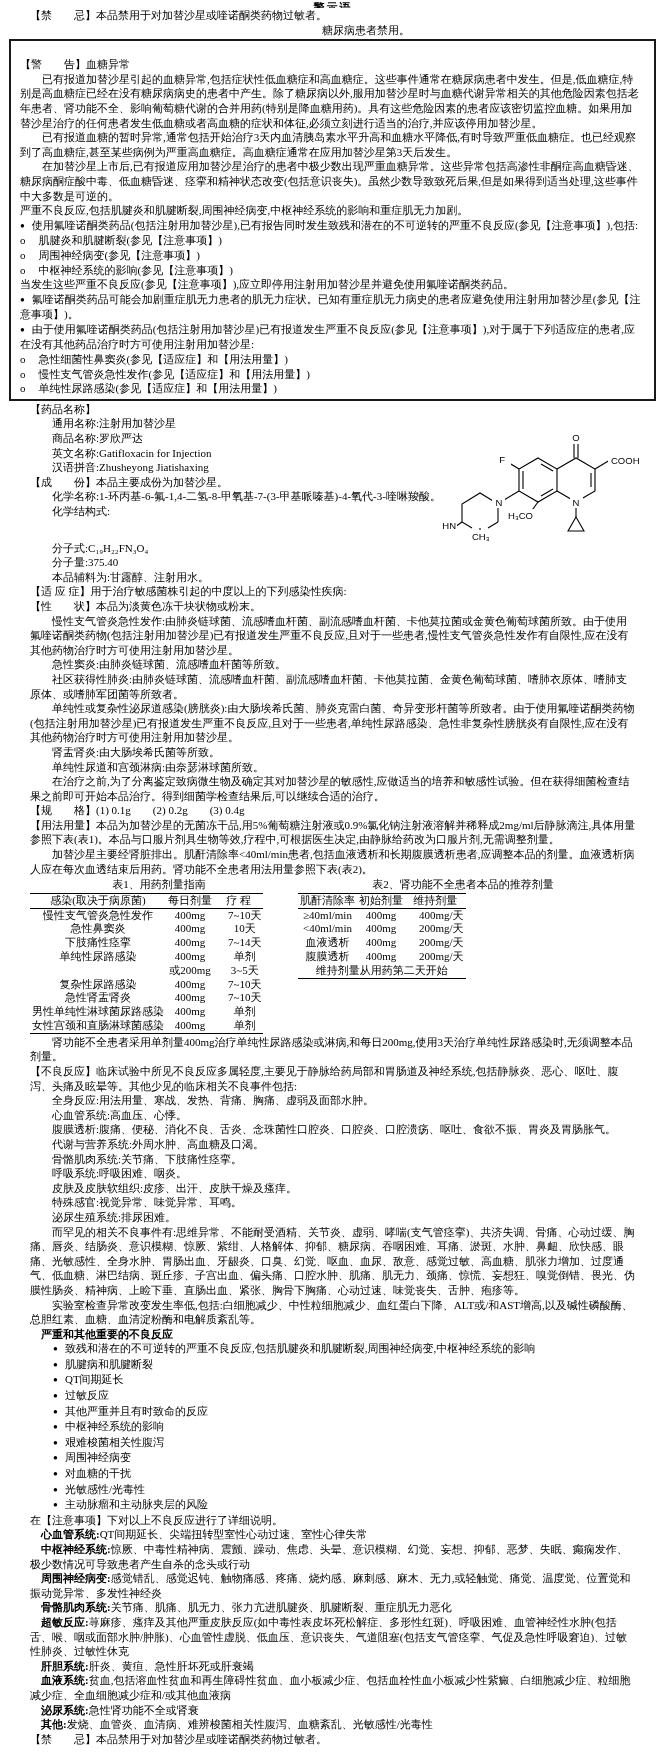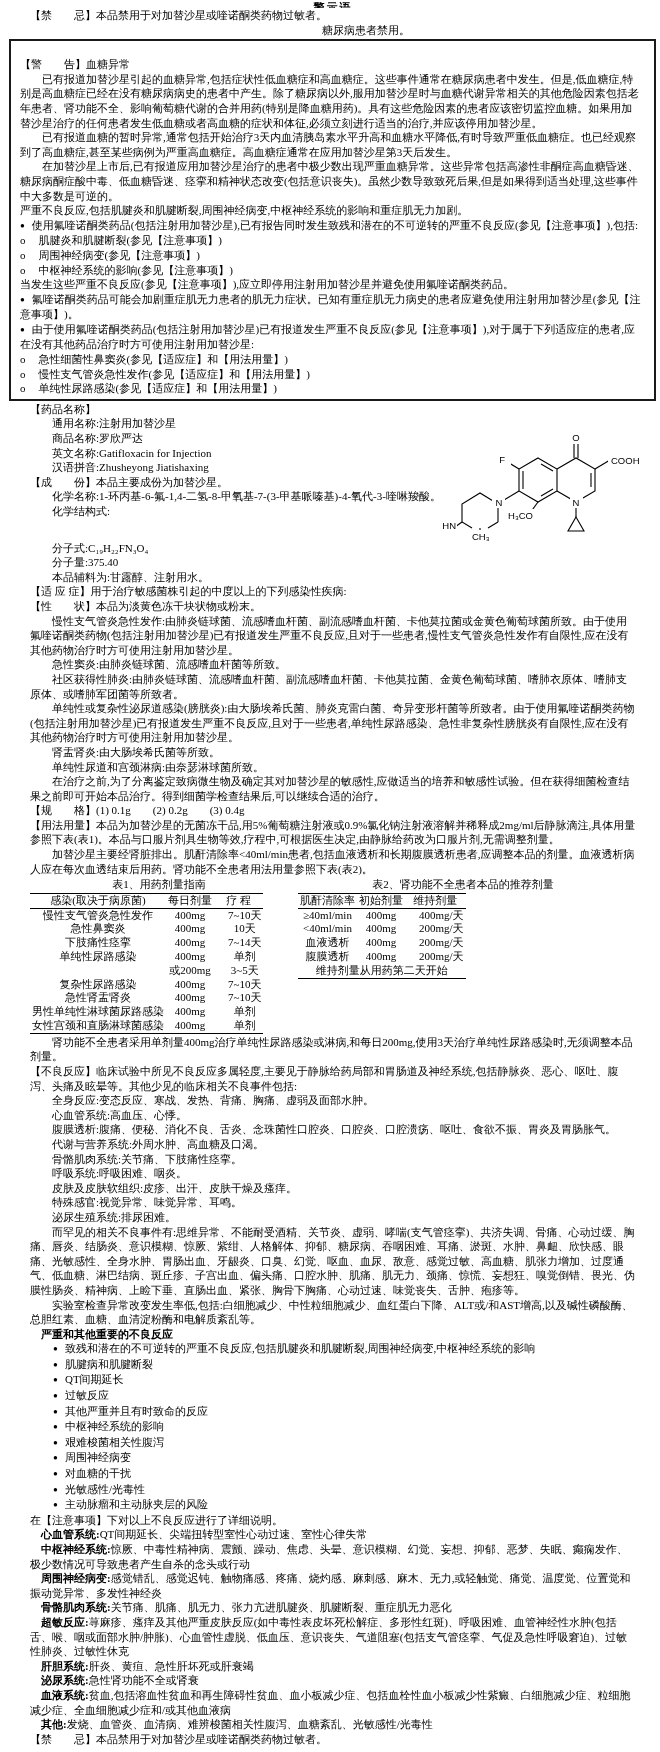--- a/index.html
+++ b/index.html
@@ -231,21 +231,21 @@
               </tr>
               <tr>
                 <td colspan="3">维持剂量从用药第二天开始</td>
               </tr>
             </tbody>
           </table>
         </div>
       </div>
       <div class="blk p"><span>肾功能不全患者采用单剂量400mg治疗单纯性尿路感染或淋病,和每日200mg,使用3天治疗单纯性尿路感染时,无须调整本品剂量。</span></div>
       <div class="blk flush"><span>【不良反应】临床试验中所见不良反应多属轻度,主要见于静脉给药局部和胃肠道及神经系统,包括静脉炎、恶心、呕吐、腹泻、头痛及眩晕等。其他少见的临床相关不良事件包括:</span></div>
-      <div class="blk p"><span>全身反应:变态反应、寒战、发热、背痛、胸痛、虚弱及面部水肿。</span></div>
+      <div class="blk p"><span>全身反应:用法用量、寒战、发热、背痛、胸痛、虚弱及面部水肿。</span></div>
       <div class="blk p"><span>心血管系统:高血压、心悸。</span></div>
       <div class="blk p"><span>腹膜透析:腹痛、便秘、消化不良、舌炎、念珠菌性口腔炎、口腔炎、口腔溃疡、呕吐、食欲不振、胃炎及胃肠胀气。</span></div>
       <div class="blk p"><span>代谢与营养系统:外周水肿、高血糖及口渴。</span></div>
       <div class="blk p"><span>骨骼肌肉系统:关节痛、下肢痛性痉挛。</span></div>
       <div class="blk p"><span>呼吸系统:呼吸困难、咽炎。</span></div>
       <div class="blk p"><span>皮肤及皮肤软组织:皮疹、出汗、皮肤干燥及瘙痒。</span></div>
       <div class="blk p"><span>特殊感官:视觉异常、味觉异常、耳鸣。</span></div>
       <div class="blk p"><span>泌尿生殖系统:排尿困难。</span></div>
       <div class="blk p"><span>而罕见的相关不良事件有:思维异常、不能耐受酒精、关节炎、虚弱、哮喘(支气管痉挛)、共济失调、骨痛、心动过缓、胸痛、唇炎、结肠炎、意识模糊、惊厥、紫绀、人格解体、抑郁、糖尿病、吞咽困难、耳痛、淤斑、水肿、鼻衄、欣快感、眼痛、光敏感性、全身水肿、胃肠出血、牙龈炎、口臭、幻觉、呕血、血尿、敌意、感觉过敏、高血糖、肌张力增加、过度通气、低血糖、淋巴结病、斑丘疹、子宫出血、偏头痛、口腔水肿、肌痛、肌无力、颈痛、惊慌、妄想狂、嗅觉倒错、畏光、伪膜性肠炎、精神病、上睑下垂、直肠出血、紧张、胸骨下胸痛、心动过速、味觉丧失、舌肿、疱疹等。</span></div>
       <div class="blk p"><span>实验室检查异常改变发生率低,包括:白细胞减少、中性粒细胞减少、血红蛋白下降、ALT或/和AST增高,以及碱性磷酸酶、总胆红素、血糖、血清淀粉酶和电解质紊乱等。</span></div>
@@ -261,19 +261,19 @@
       <div class="blk bulleti"><span class="pfx">●</span><span>对血糖的干扰</span></div>
       <div class="blk bulleti"><span class="pfx">●</span><span>光敏感性/光毒性</span></div>
       <div class="blk bulleti"><span class="pfx">●</span><span>主动脉瘤和主动脉夹层的风险</span></div>
       <div class="blk flush"><span>在【注意事项】下对以上不良反应进行了详细说明。</span></div>
       <div class="blk pb"><b>心血管系统:</b><span>QT间期延长、尖端扭转型室性心动过速、室性心律失常</span></div>
       <div class="blk pb"><b>中枢神经系统:</b><span>惊厥、中毒性精神病、震颤、躁动、焦虑、头晕、意识模糊、幻觉、妄想、抑郁、恶梦、失眠、癫痫发作、极少数情况可导致患者产生自杀的念头或行动</span></div>
       <div class="blk pb"><b>周围神经病变:</b><span>感觉错乱、感觉迟钝、触物痛感、疼痛、烧灼感、麻刺感、麻木、无力,或轻触觉、痛觉、温度觉、位置觉和振动觉异常、多发性神经炎</span></div>
       <div class="blk pb"><b>骨骼肌肉系统:</b><span>关节痛、肌痛、肌无力、张力亢进肌腱炎、肌腱断裂、重症肌无力恶化</span></div>
       <div class="blk pb"><b>超敏反应:</b><span>荨麻疹、瘙痒及其他严重皮肤反应(如中毒性表皮坏死松解症、多形性红斑)、呼吸困难、血管神经性水肿(包括舌、喉、咽或面部水肿/肿胀)、心血管性虚脱、低血压、意识丧失、气道阻塞(包括支气管痉挛、气促及急性呼吸窘迫)、过敏性肺炎、过敏性休克</span></div>
       <div class="blk pb"><b>肝胆系统:</b><span>肝炎、黄疸、急性肝坏死或肝衰竭</span></div>
+      <div class="blk pb"><b>血液系统:</b><span>贫血,包括溶血性贫血和再生障碍性贫血、血小板减少症、包括血栓性血小板减少性紫癜、白细胞减少症、粒细胞减少症、全血细胞减少症和/或其他血液病</span></div>
       <div class="blk pb"><b>泌尿系统:</b><span>急性肾功能不全或肾衰</span></div>
-      <div class="blk pb"><b>血液系统:</b><span>贫血,包括溶血性贫血和再生障碍性贫血、血小板减少症、包括血栓性血小板减少性紫癜、白细胞减少症、粒细胞减少症、全血细胞减少症和/或其他血液病</span></div>
       <div class="blk pb"><b>其他:</b><span>发烧、血管炎、血清病、难辨梭菌相关性腹泻、血糖紊乱、光敏感性/光毒性</span></div>
       <div class="blk flush"><span>【禁　　忌】本品禁用于对加替沙星或喹诺酮类药物过敏者。</span></div>
     </div>
 
 </div>
 
 </body></html>

